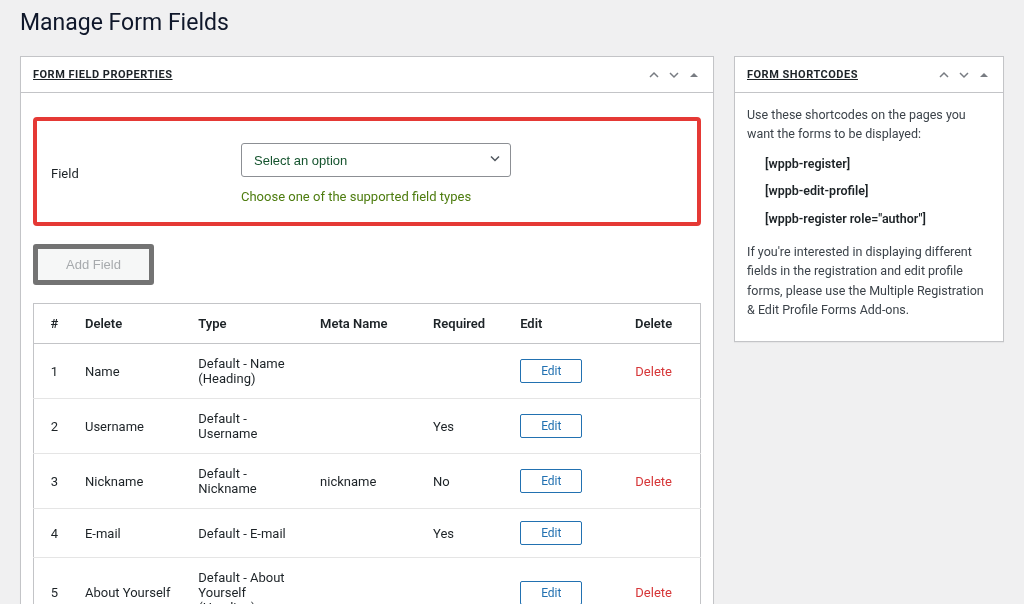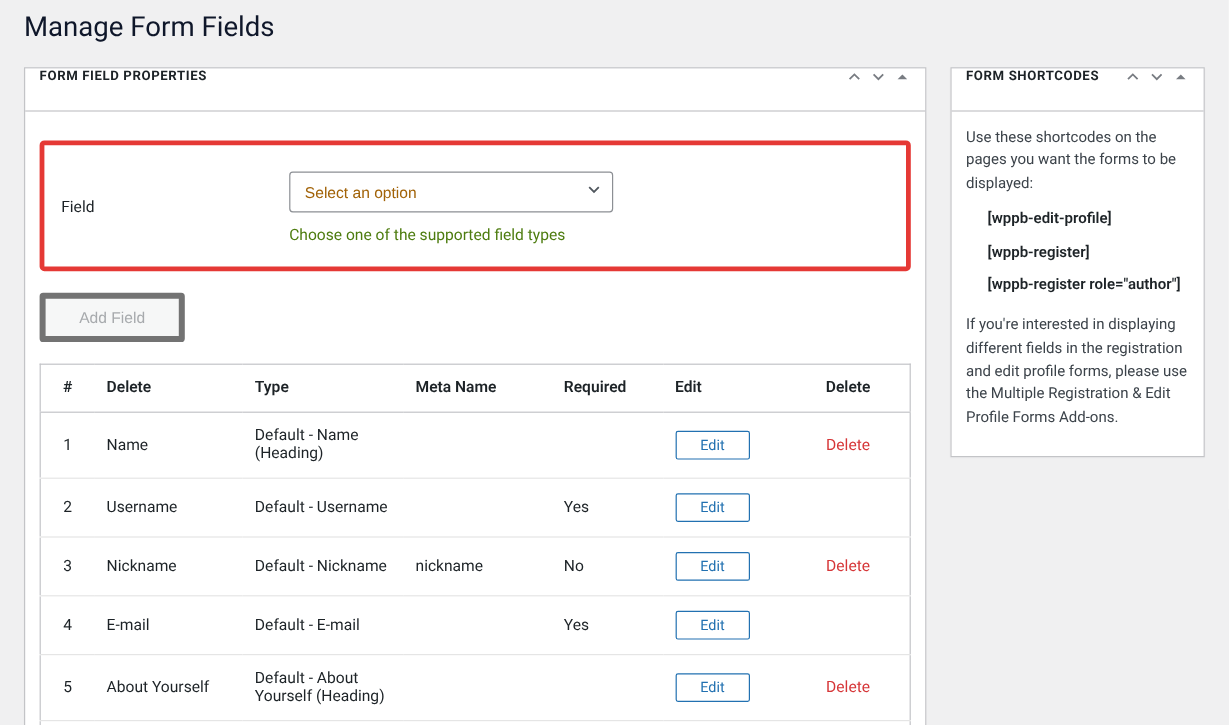--- a/index.html
+++ b/index.html
@@ -18,34 +18,35 @@
     font-weight: 400;
     padding: 9px 0 20px 0;
     color: #0f172a;
   }
   .columns {
     display: flex;
     gap: 20px;
     align-items: flex-start;
   }
   .col-main { flex: 1; }
-  .col-side { width: 212px; }
+  .col-side { width: 270px; }
   .postbox {
     background: #fff;
     border: 1px solid #c3c4c7;
     box-shadow: 0 1px 1px rgba(0,0,0,.04);
     margin-bottom: 20px;
   }
   .postbox-header {
     display: flex;
-    align-items: flex-start;
+    align-items: center;
     justify-content: space-between;
     border-bottom: 1px solid #c3c4c7;
     padding: 0 12px;
     height: 36px;
+    text-decoration: underline;
   }
   .postbox-header h2 {
     font-size: 11px;
     font-weight: 700;
     letter-spacing: .5px;
     text-transform: uppercase;
     color: #1d2327;
   }
   .handle-actions {
     display: flex;
@@ -87,21 +88,21 @@
     width: 270px;
   }
   .select-wrap select {
     width: 100%;
     height: 34px;
     border: 1px solid #8c8f94;
     border-radius: 3px;
     background: #fff;
     padding: 0 28px 0 12px;
     font-size: 13px;
-    color: #a16207;
+    color: #14532d;
     appearance: none;
     -webkit-appearance: none;
   }
   .select-wrap .caret {
     position: absolute;
     right: 10px;
     top: 50%;
     transform: translateY(-50%);
     pointer-events: none;
     color: #50575e;
@@ -320,22 +321,22 @@
             <span class="chev">
                 <svg viewBox="0 0 12 12">
                   <path d="M2 8 L6 4 L10 8" fill="currentColor"></path>
                 </svg>
               </span>
           </div>
         </div>
         <div class="postbox-inside side-text">
           <p>Use these shortcodes on the pages you want the forms to be displayed:</p>
           <div class="code-list" id="codes">
+              <div>[wppb-register]</div>
               <div>[wppb-edit-profile]</div>
-              <div>[wppb-register]</div>
               <div>[wppb-register role="author"]</div>
             </div>
           <p>If you're interested in displaying different fields in the registration and edit profile forms, please use the Multiple Registration &amp; Edit Profile Forms Add-ons.</p>
         </div>
       </div>
     </div>
   </div>
 </div>
 
 </body></html>

